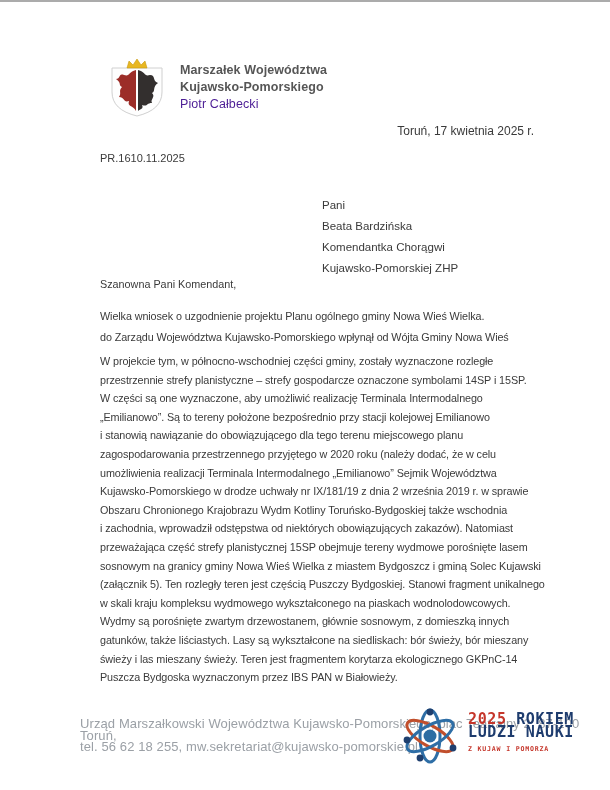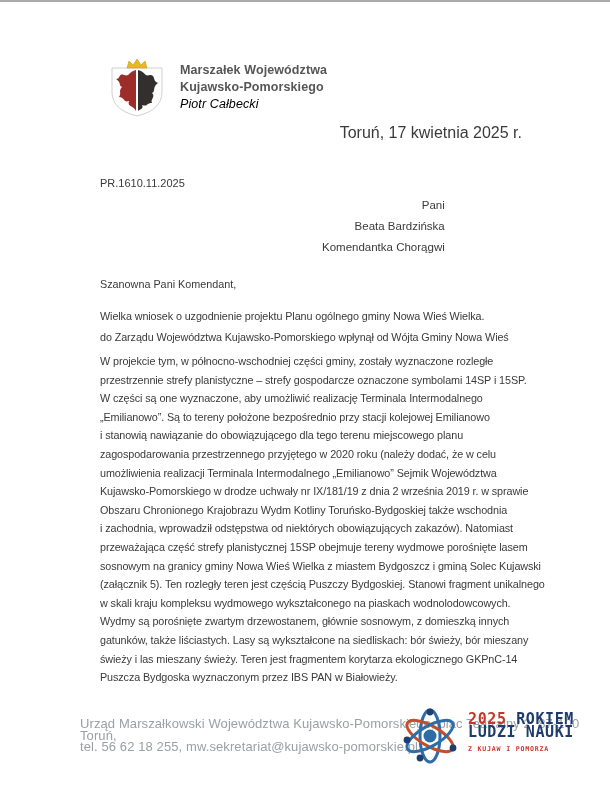--- a/index.html
+++ b/index.html
@@ -9,25 +9,25 @@
     background:#ffffff;
     border-top:2px solid #ababab;
     box-sizing:border-box;
     font-family:"Liberation Sans", sans-serif;
     color:#3f3f3f;
     overflow:hidden;
   }
   
   .crest{position:absolute;left:106px;top:56px;width:62px;height:62px;}
   .sender{position:absolute;left:180px;top:60px;font-size:12.5px;line-height:17px;color:#565656;font-weight:bold;letter-spacing:0.1px;}
-  .sender .person{color:#000000;font-weight:normal;font-style:italic;}
+  .sender .person{color:#4c1d95;font-weight:normal;}
   
-  .date{position:absolute;right:88px;top:122px;font-size:16px;color:#3a3a3a;}
-  .ref{position:absolute;left:100px;top:175px;font-size:11px;color:#3a3a3a;}
-  .recipient{position:absolute;left:322px;top:193px;font-size:11.5px;line-height:21px;color:#3a3a3a;text-align:right;}
+  .date{position:absolute;right:76px;top:122px;font-size:12px;color:#3a3a3a;}
+  .ref{position:absolute;left:100px;top:150px;font-size:11px;color:#3a3a3a;}
+  .recipient{position:absolute;left:322px;top:193px;font-size:11.5px;line-height:21px;color:#3a3a3a;}
   
   .salutation{position:absolute;left:100px;top:276px;font-size:10.8px;color:#3a3a3a;}
   .para{position:absolute;left:100px;font-size:10.8px;color:#3a3a3a;letter-spacing:-0.1px;}
   .para div{white-space:nowrap;}
   .para1{top:304px;line-height:20.5px;}
   .para2{top:350px;line-height:18.6px;}
   
   .footer-text{position:absolute;left:80px;top:716px;font-size:13px;line-height:11.5px;color:#9ba0a6;letter-spacing:0.1px;}
   .atom{position:absolute;left:398px;top:702px;width:64px;height:64px;}
   .logo-text{position:absolute;left:468px;top:711px;font-family:"DejaVu Sans Mono", monospace;font-weight:bold;}
@@ -55,20 +55,21 @@
   </div>
 
   <div class="date">Toruń, 17 kwietnia 2025 r.</div>
 
   <div class="ref">PR.1610.11.2025</div>
 
   <div class="recipient">
       <div>Pani</div>
       <div>Beata Bardzińska</div>
       <div>Komendantka Chorągwi</div>
+      <div>Kujawsko-Pomorskiej ZHP</div>
     </div>
 
   <div class="salutation">Szanowna Pani Komendant,</div>
 
   <div class="para para1">
       <div>Wielka wniosek o uzgodnienie projektu Planu ogólnego gminy Nowa Wieś Wielka.</div>
       <div>do Zarządu Województwa Kujawsko-Pomorskiego wpłynął od Wójta Gminy Nowa Wieś</div>
     </div>
 
   <div class="para para2">

